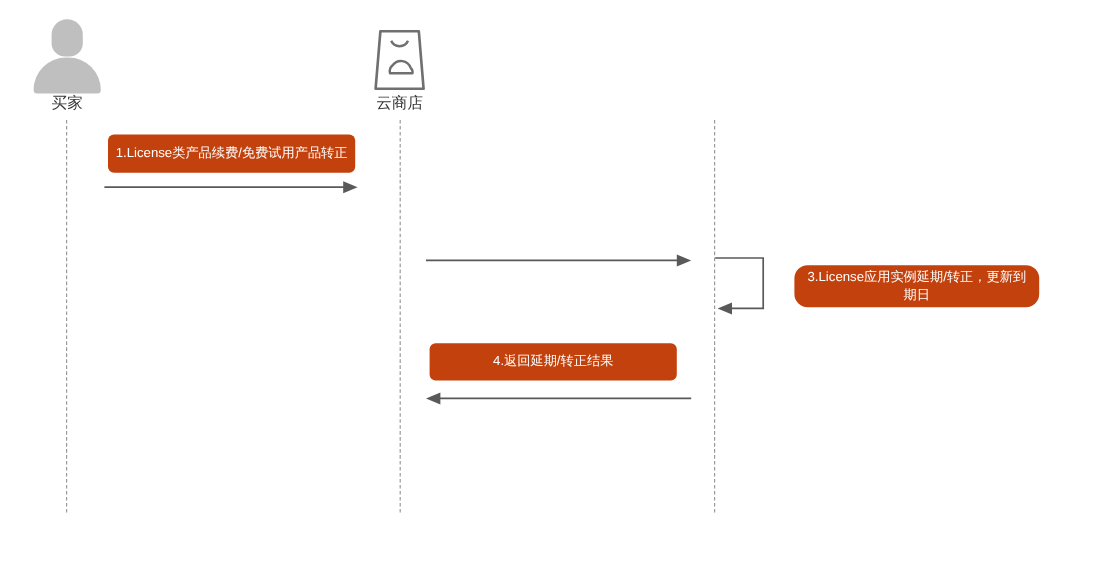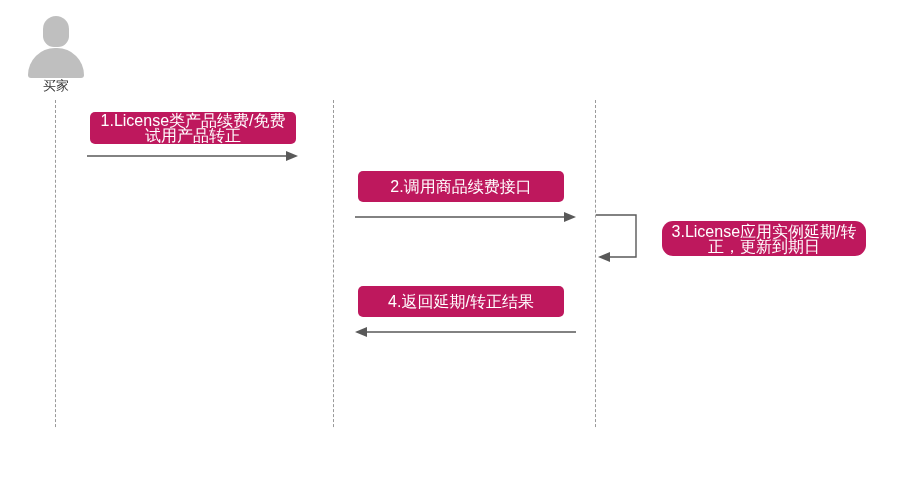--- a/index.html
+++ b/index.html
@@ -100,24 +100,24 @@
     border-radius: 50%;
     background: #ffffff;
   }
   .dot.d1 { top: 32px; background: #8e8e8e; }
   .dot.d2 { top: 41px; }
 
   
   .msg-box {
     position: absolute;
     box-sizing: border-box;
-    background: #be185d;
+    background: #c2410c;
     border-radius: 5px;
     color: #ffffff;
-    font-size: 16px;
+    font-size: 11px;
     line-height: 15px;
     text-align: center;
     display: flex;
     align-items: center;
     justify-content: center;
     padding: 2px 6px;
   }
 
   
   .arrow-svg {
@@ -135,29 +135,38 @@
   <div class="lifeline" style="left:595px; top:100px; height:352px;"></div>
 
   <div class="participant" style="left:24px; top:14px; width:64px;">
     <div class="icon-wrap actor-icon">
       <div class="actor-head"></div>
       <div class="actor-body"></div>
     </div>
     <div class="participant-label">买家</div>
   </div>
 
+  <div class="participant" style="left:301px; top:14px; width:64px;">
+    <div class="icon-wrap store-icon">
+      <svg width="64" height="64" viewBox="0 0 64 64" aria-hidden="true">
+        <path d="M16 12 L48 12 L52 60 L12 60 Z" fill="none" stroke="#707070" stroke-width="2.2" stroke-linejoin="round"></path>
+        <path d="M25 20 A7.5 7 0 0 0 39 20" fill="none" stroke="#707070" stroke-width="2"></path>
+        <path d="M24 47 a6.5 6.5 0 0 1 2.2 -6.6 a8.5 8.5 0 0 1 15 2.2 a5.2 5.2 0 0 1 1.6 4.4 Z" fill="none" stroke="#707070" stroke-width="2" stroke-linejoin="round"></path>
+      </svg>
+    </div>
+    <div class="participant-label">云商店</div>
+  </div>
 
 
   <div class="msg-box" style="left:90px; top:112px; width:206px; height:32px;">1.License类产品续费/免费试用产品转正</div>
   <svg class="arrow-svg" style="left:86px; top:148px;" width="216" height="16" viewBox="0 0 216 16">
     <line x1="1" y1="8" x2="203" y2="8" stroke="#595959" stroke-width="1.4"></line>
     <polygon points="212,8 200,13 200,3" fill="#595959"></polygon>
   </svg>
 
-  <div class="msg-box" style="left:358px; top:171px; width:206px; height:31px;">2.调用商品续费接口</div>
   <svg class="arrow-svg" style="left:354px; top:209px;" width="226" height="16" viewBox="0 0 226 16">
     <line x1="1" y1="8" x2="213" y2="8" stroke="#595959" stroke-width="1.4"></line>
     <polygon points="222,8 210,13 210,3" fill="#595959"></polygon>
   </svg>
 
   <div class="msg-box" style="left:662px; top:221px; width:204px; height:35px;border-radius:11px;">3.License应用实例延期/转正，更新到期日</div>
   <svg class="arrow-svg" style="left:592px; top:210px;" width="56" height="56" viewBox="0 0 56 56">
     <path d="M4 5 L44 5 L44 47 L16 47" fill="none" stroke="#595959" stroke-width="1.4"></path>
     <polygon points="6,47 18,52 18,42" fill="#595959"></polygon>
   </svg>

